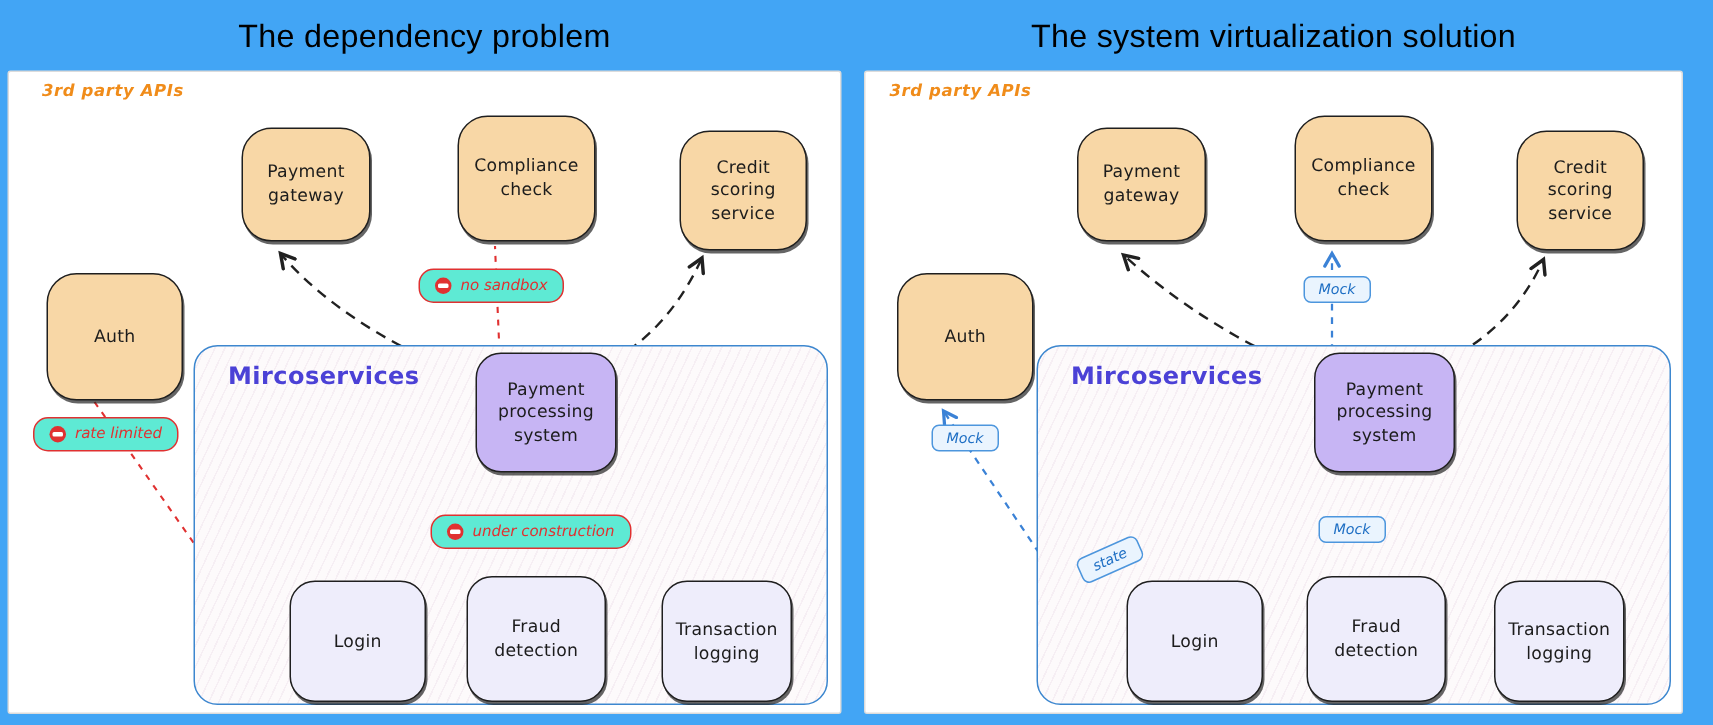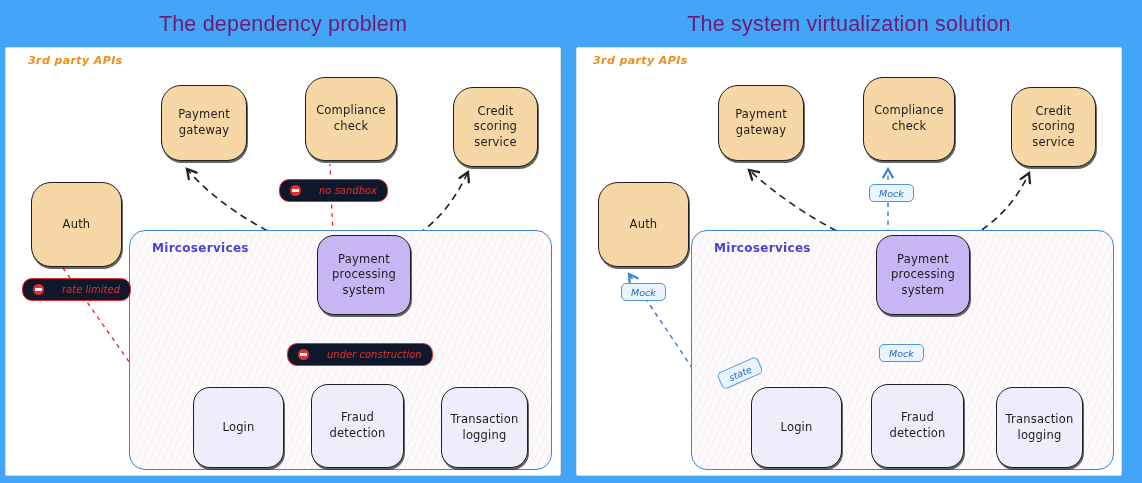--- a/index.html
+++ b/index.html
@@ -4,56 +4,56 @@
 <style>
   * { margin:0; padding:0; box-sizing:border-box; }
   html,body { width:1142px; height:483px; overflow:hidden; }
   body {
     background:#42a5f5;
     font-family:"DejaVu Sans", sans-serif;
     position:relative;
   }
   .title {
     position:absolute; top:7px; height:34px;
-    color:#701a75; font-family:"Liberation Sans", sans-serif;
+    color:#000000; font-family:"Liberation Sans", sans-serif;
     font-size:21.5px; font-weight:500; letter-spacing:.2px;
     text-align:center; line-height:34px;
   }
   .panel {
     position:absolute; top:47px; height:429px;
     background:#ffffff; border:1px solid #dcdcdc; border-radius:2px;
   }
   .group-label {
     position:absolute; color:#f08c1a; font-size:11px; font-weight:bold;
     font-style:italic; letter-spacing:.4px;
   }
   .ms-container {
     position:absolute; border:1.5px solid #3d87cf; border-radius:16px;
     background-color:#fdfafb;
     background-image:repeating-linear-gradient(115deg,
       rgba(186,138,180,.10) 0px, rgba(186,138,180,.10) 1px,
       transparent 1px, transparent 6px);
   }
   .ms-label {
     position:absolute; left:22px; top:10px;
-    color:#4b41d6; font-size:12px; font-weight:bold; letter-spacing:.3px;
+    color:#4b41d6; font-size:16px; font-weight:bold; letter-spacing:.3px;
   }
   .node {
     position:absolute; display:flex; align-items:center; justify-content:center;
     border:1.7px solid #1f1f1f; border-radius:17px;
     box-shadow:1px 2px 0 rgba(35,35,35,.7);
     text-align:center; color:#1c1c1c; font-size:11.5px; line-height:1.35;
     white-space:pre-line; letter-spacing:.2px;margin-left:20px;
   }
   .node.api  { background:#f8d7a6; border-radius:20px; }
   .node.core { background:#c7b5f4; }
   .node.svc  { background:#eeedfb; }
   .blocker-badge {
-    position:absolute; display:inline-flex; align-items:center; gap:18px;
-    background:#0f172a; border:1.4px solid #e03131; border-radius:10px;
+    position:absolute; display:inline-flex; align-items:center; gap:6px;
+    background:#5eead4; border:1.4px solid #e03131; border-radius:10px;
     color:#e03131; font-size:10px; font-style:italic; font-weight:500;
     padding:5px 10px; white-space:nowrap;
   }
   .noentry {
     width:11px; height:11px; border-radius:50%; background:#e03131;
     display:inline-flex; align-items:center; justify-content:center; flex:none;
   }
   .noentry .bar { width:7px; height:2.5px; background:#ffffff; border-radius:1px; }
   .mock-badge {
     position:absolute; background:#eaf4fe; border:1.4px solid #4d96dd;

